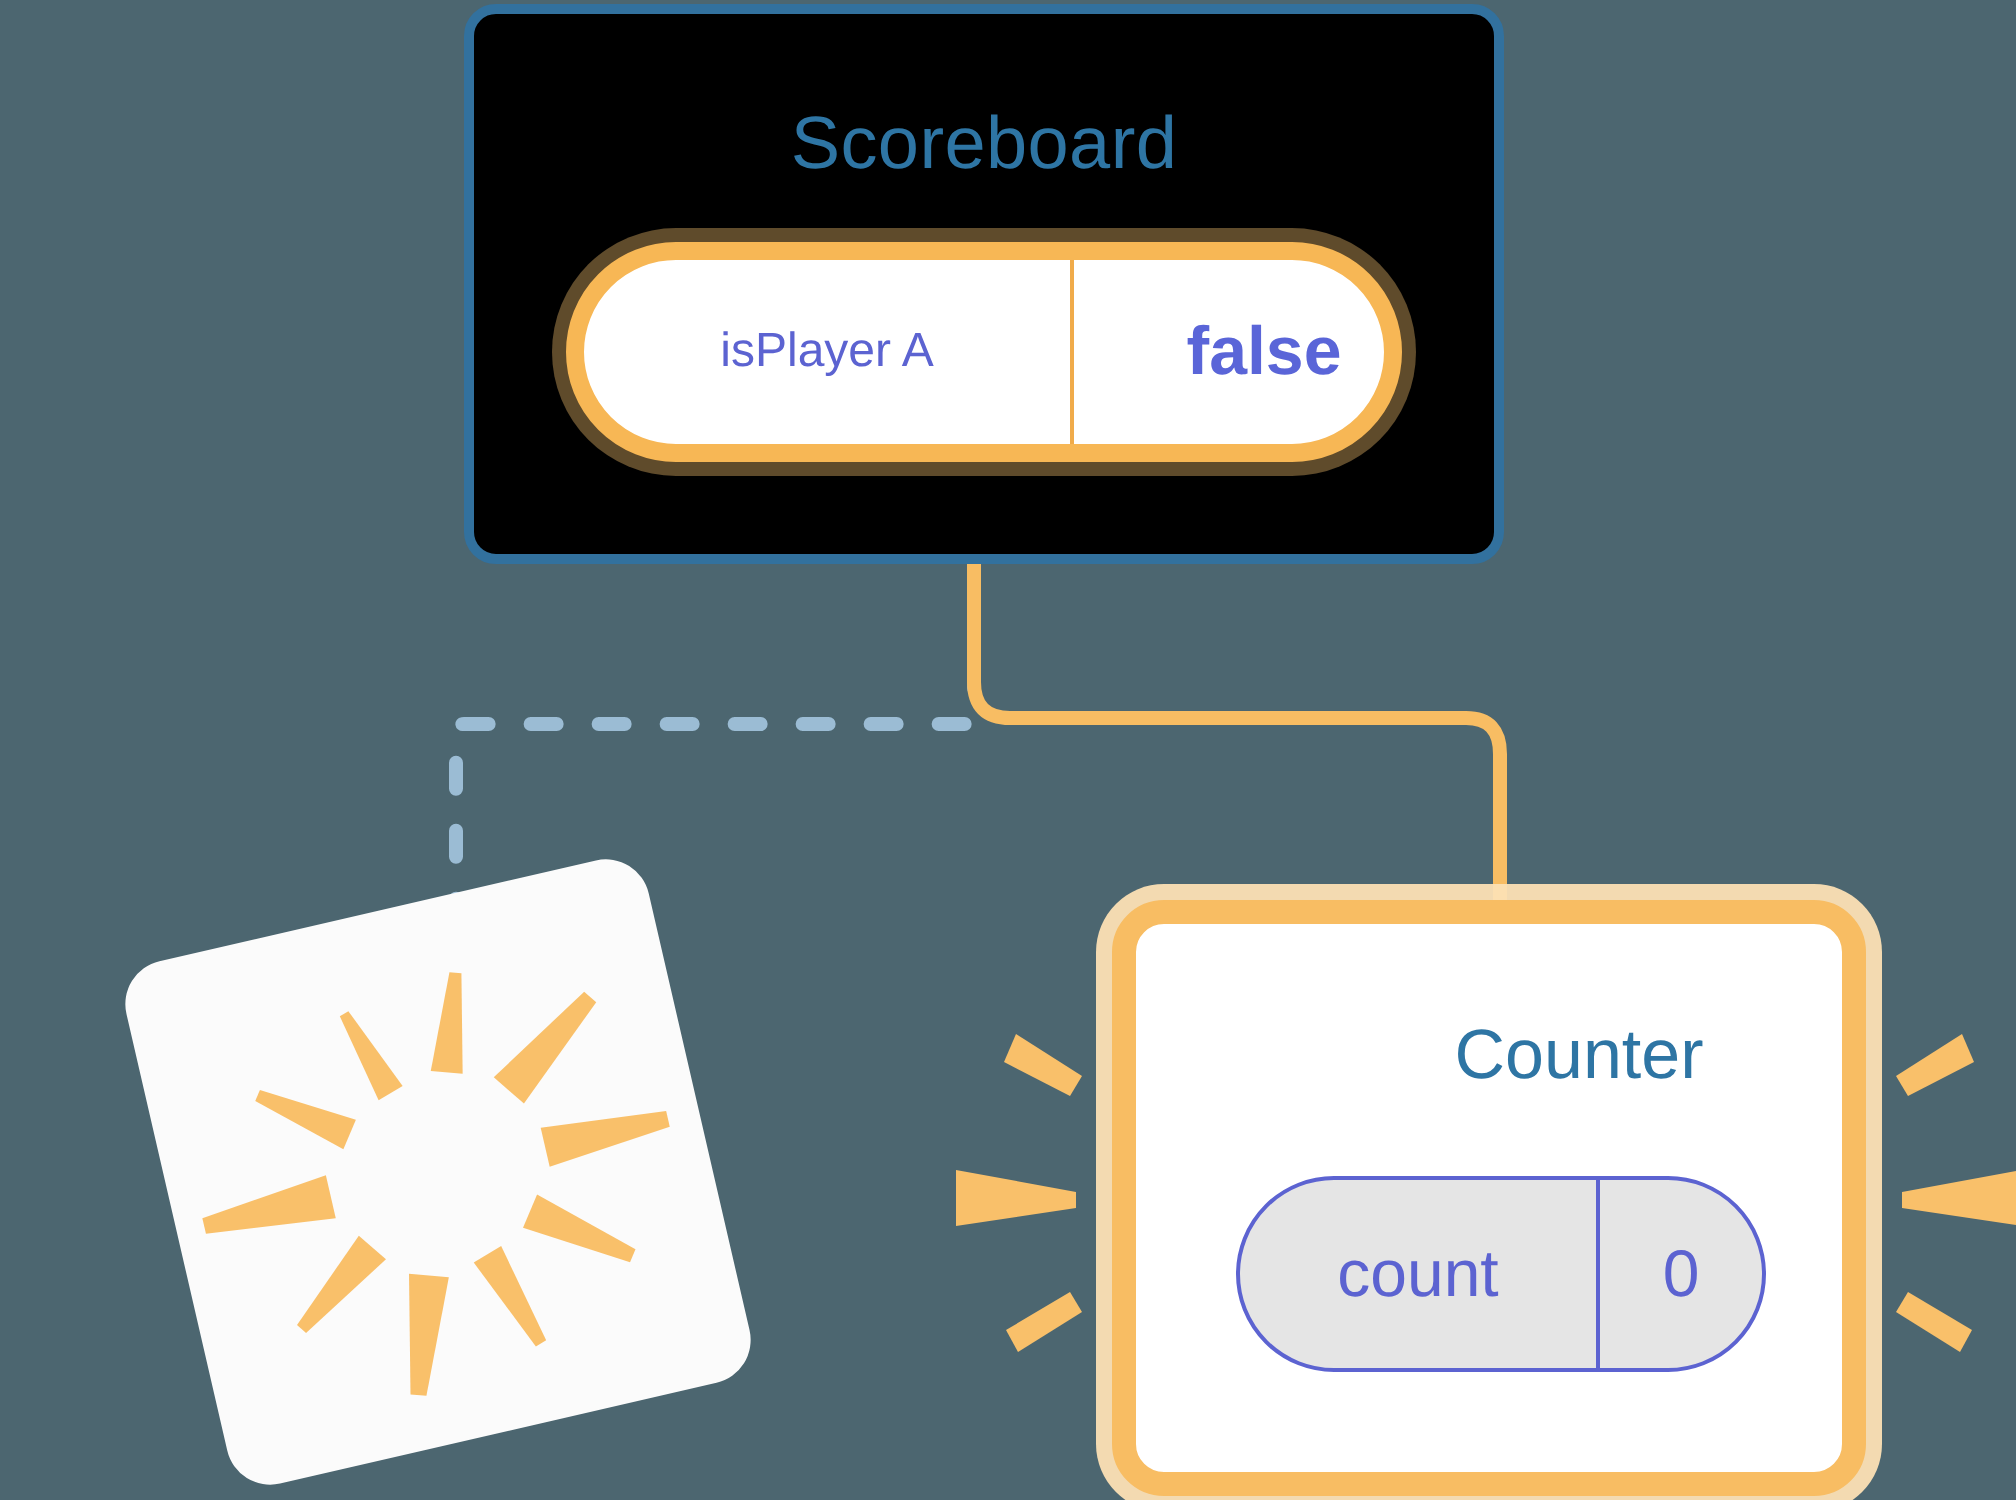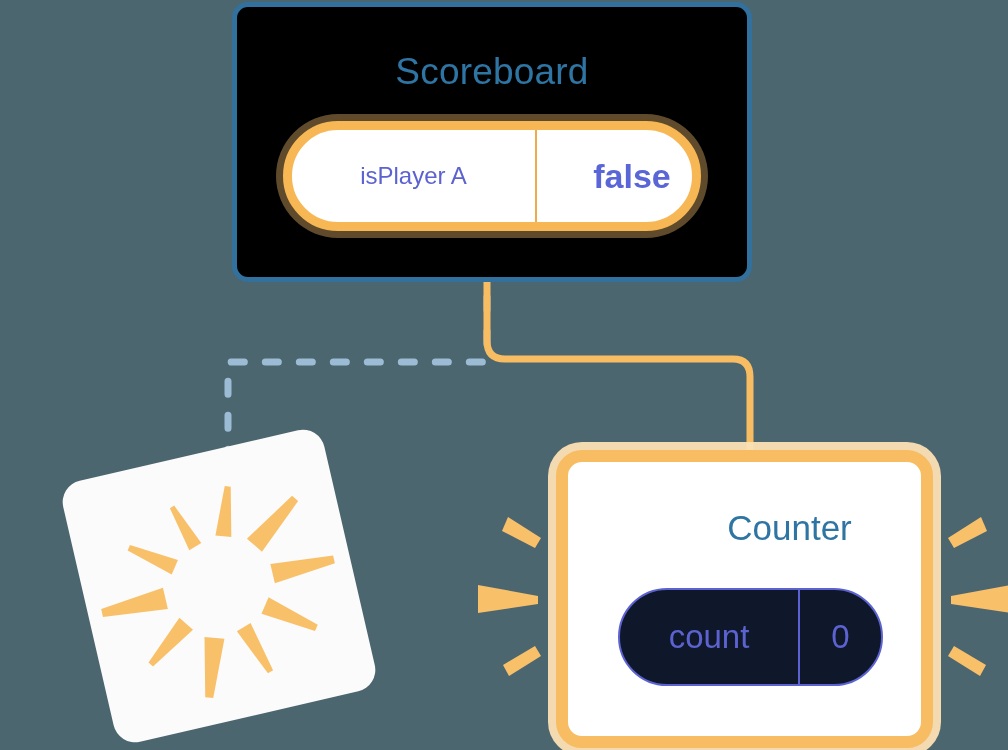--- a/index.html
+++ b/index.html
@@ -115,21 +115,21 @@
     color: #2e75a4;
     margin-left: 45px;
   }
   #counter-pill {
     position: absolute;
     left: 50px;
     top: 126px;
     width: 265px;
     height: 98px;
     border-radius: 49px;
-    background: #0f172a;
+    background: #e5e5e5;
     border: 2px solid #5c63d1;
     box-sizing: border-box;
     display: flex;
     align-items: stretch;
     overflow: hidden;
   }
   #counter-pill-key {
     flex: 0 0 178px;
     display: flex;
     align-items: center;

